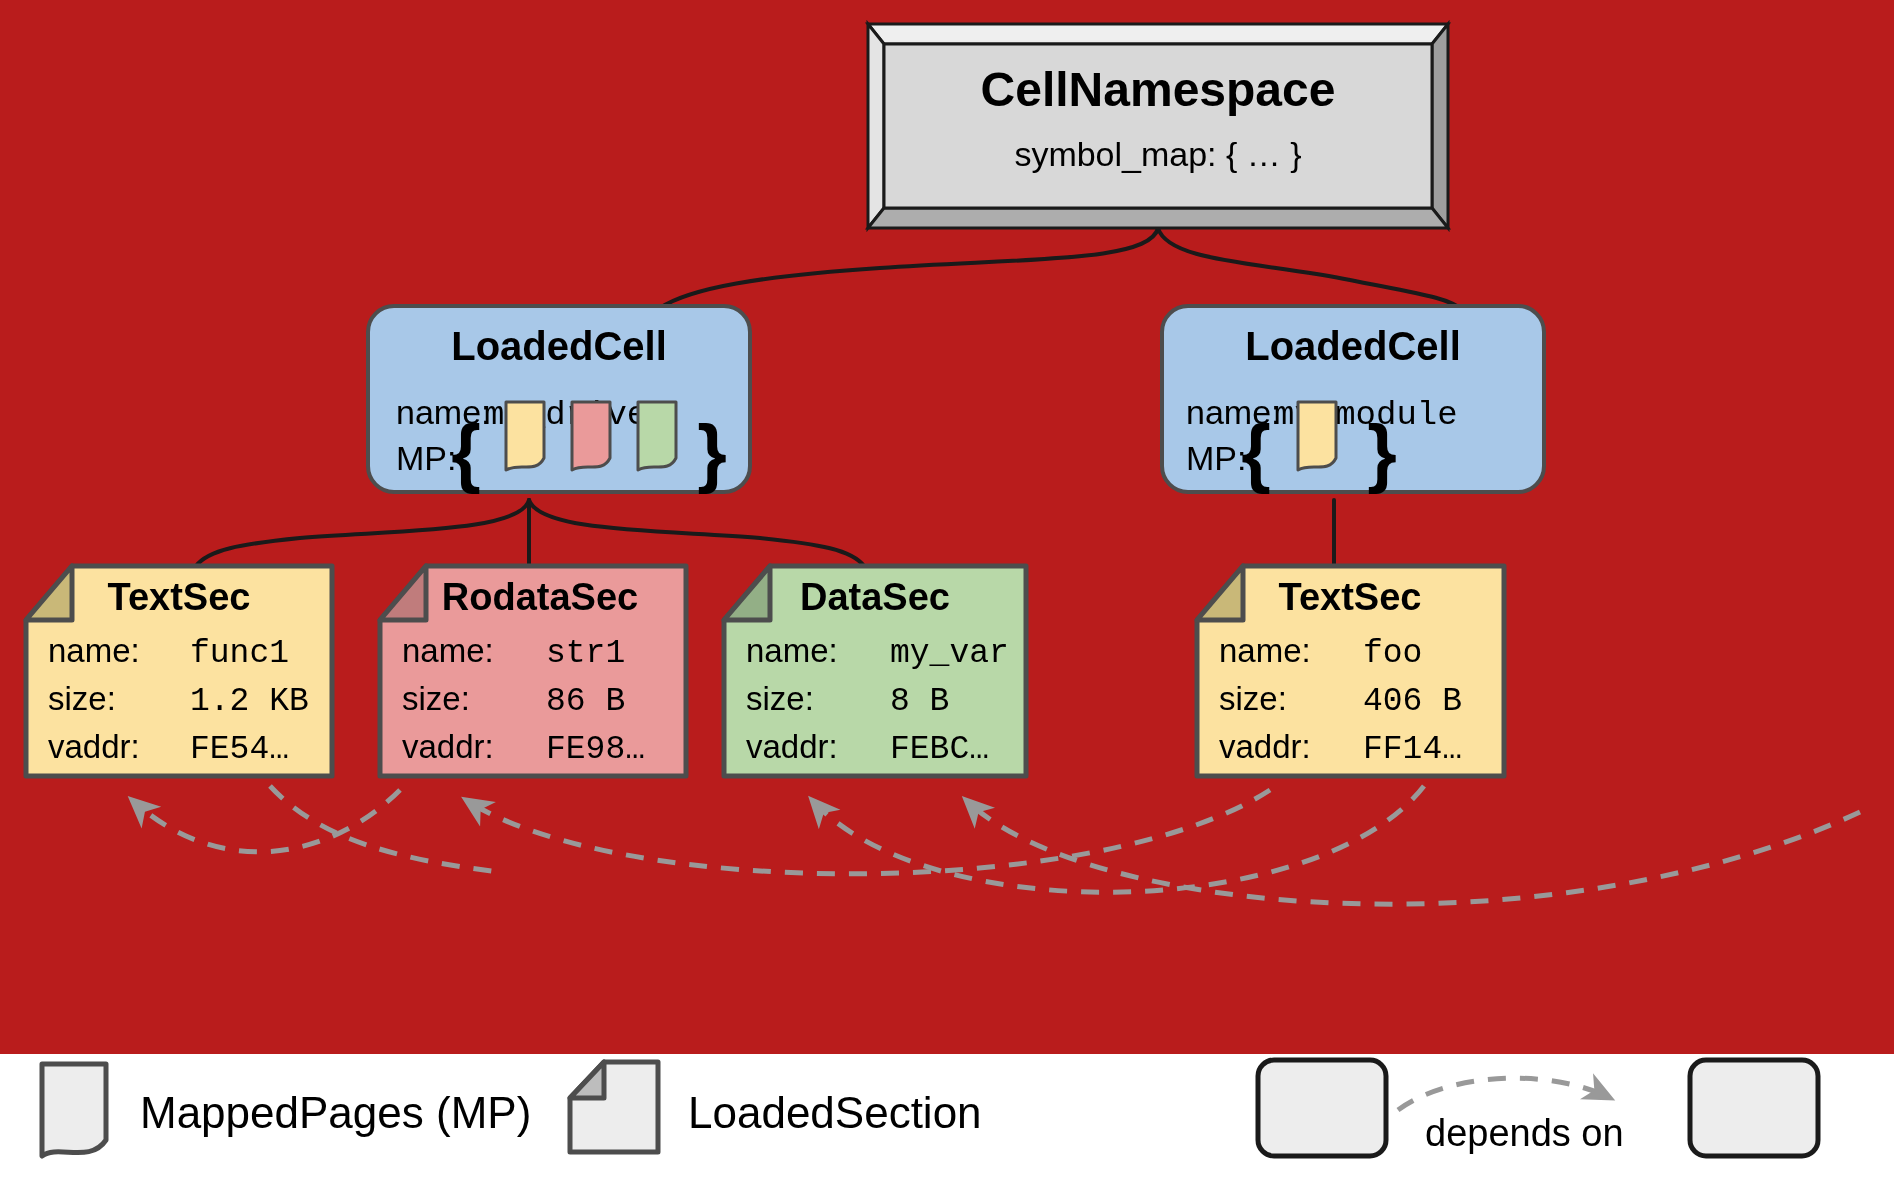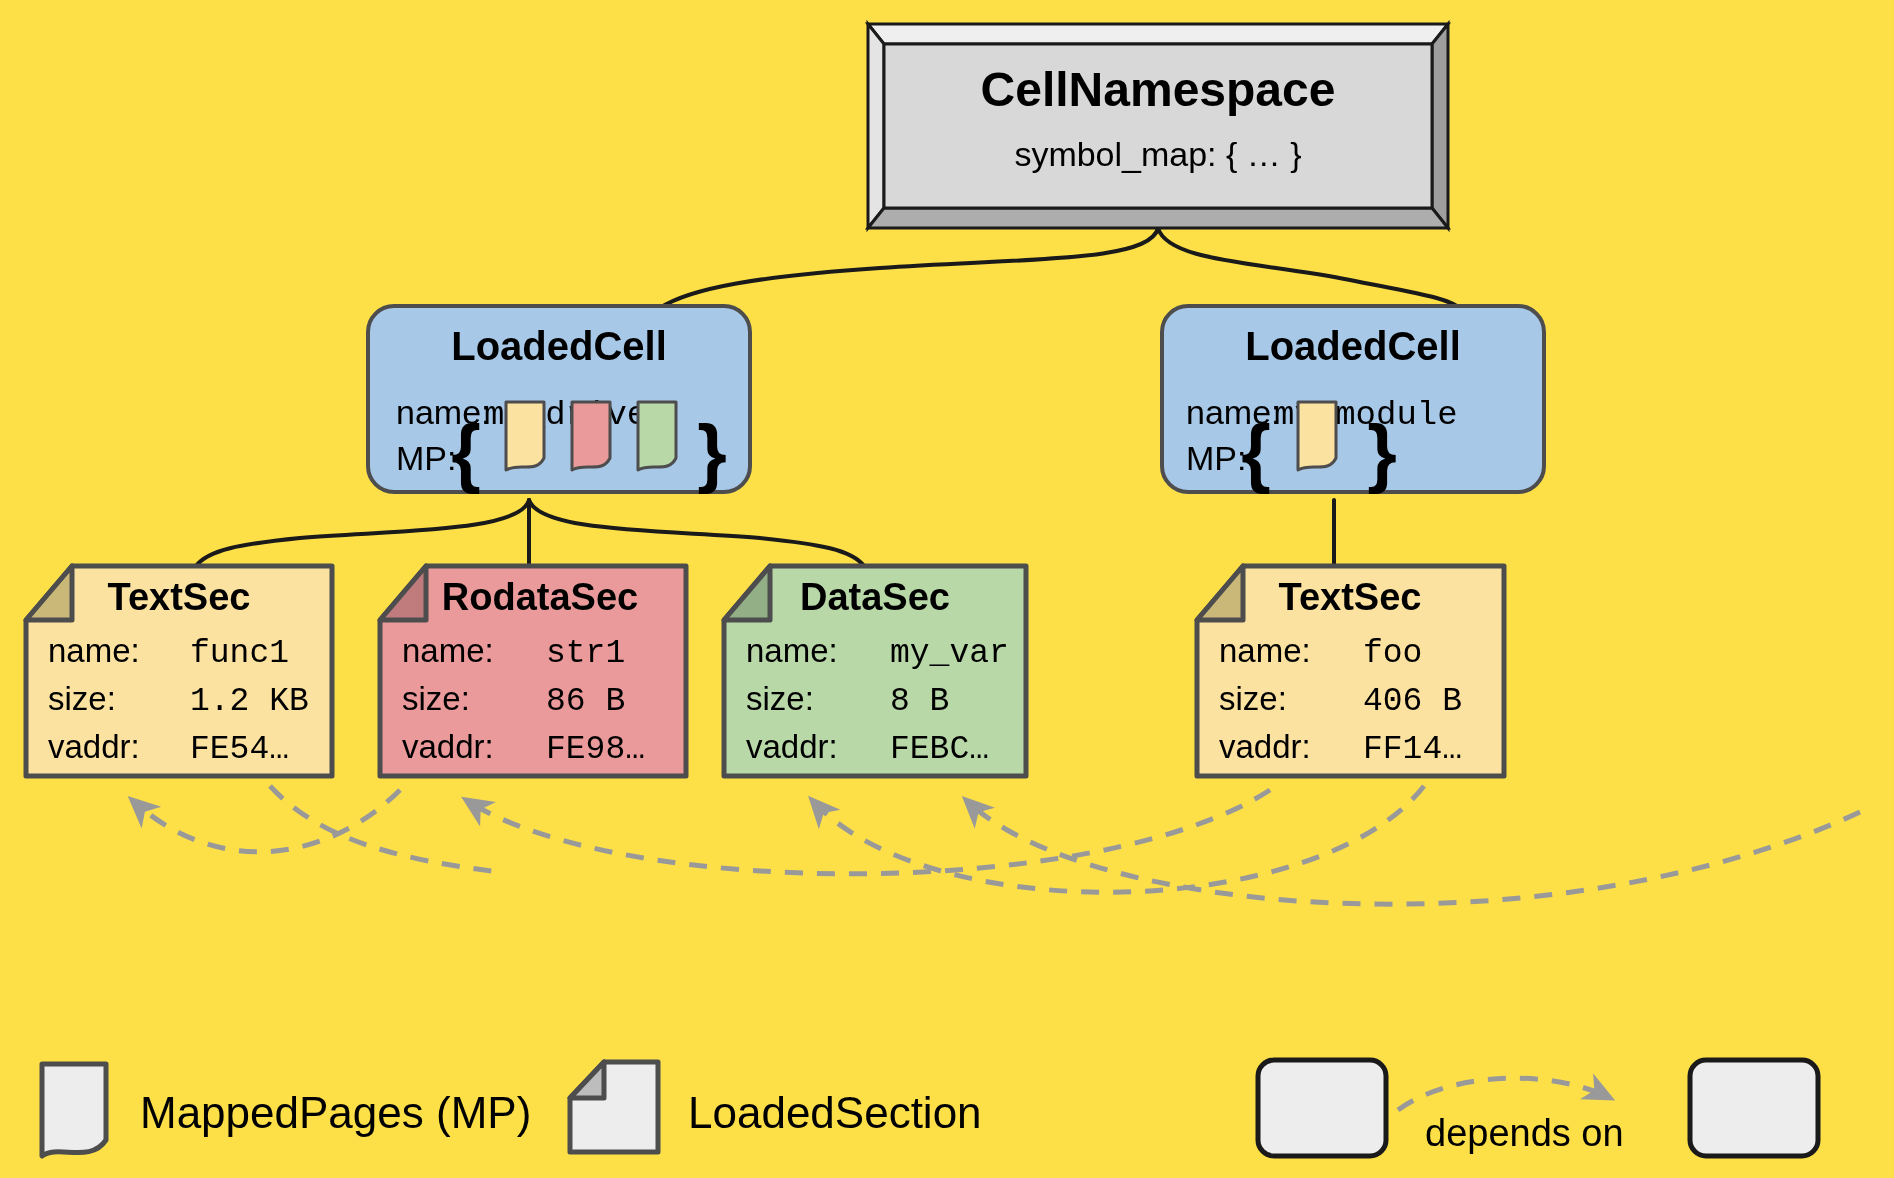--- a/index.html
+++ b/index.html
@@ -9,22 +9,22 @@
   }
   body {
     width: 1894px;
     height: 1178px;
     overflow: hidden;
     font-family: "Liberation Sans", sans-serif;
   }
   #canvas {
     position: relative;
     width: 1894px;
-    height: 1178px;
-    background: #fde047;
+    height: 1054px;
+    background: #b91c1c;
   }
   svg#diagram {
     position: absolute;
     top: 0;
     left: 0;
     width: 1894px;
     height: 1178px;
   }
   .ttl {
     font-family: "Liberation Sans", sans-serif;

